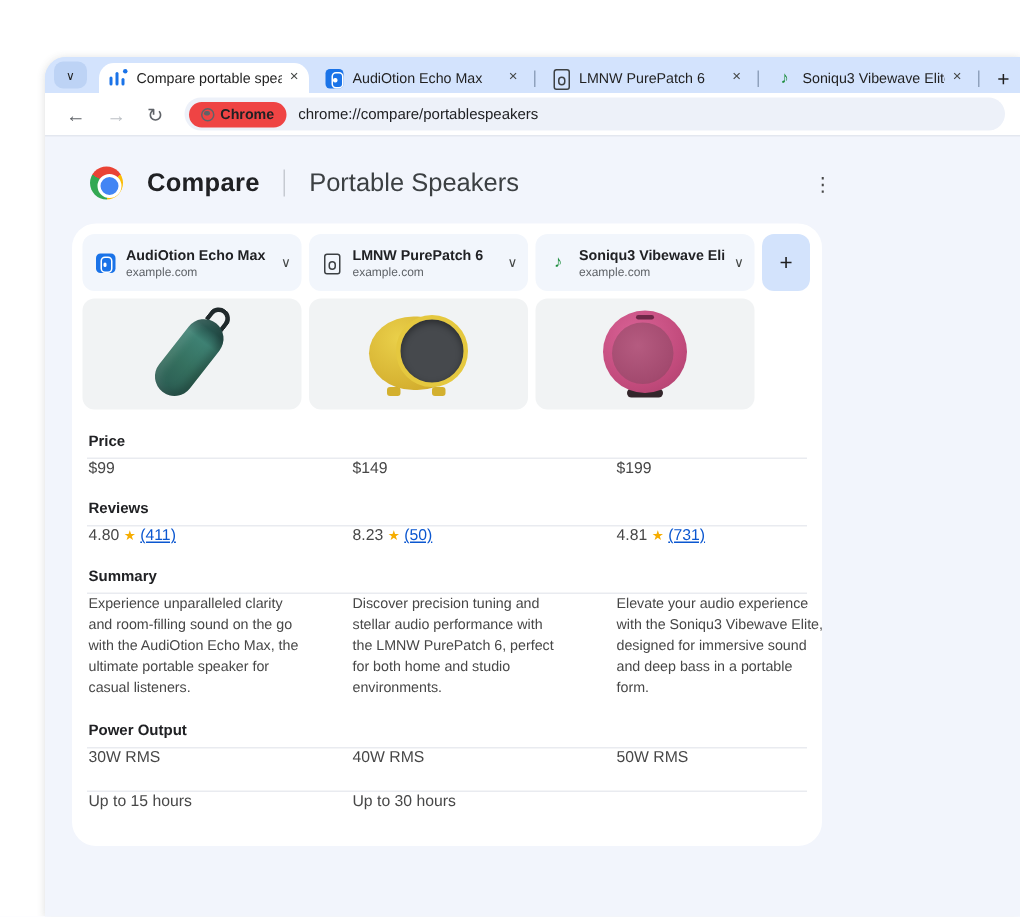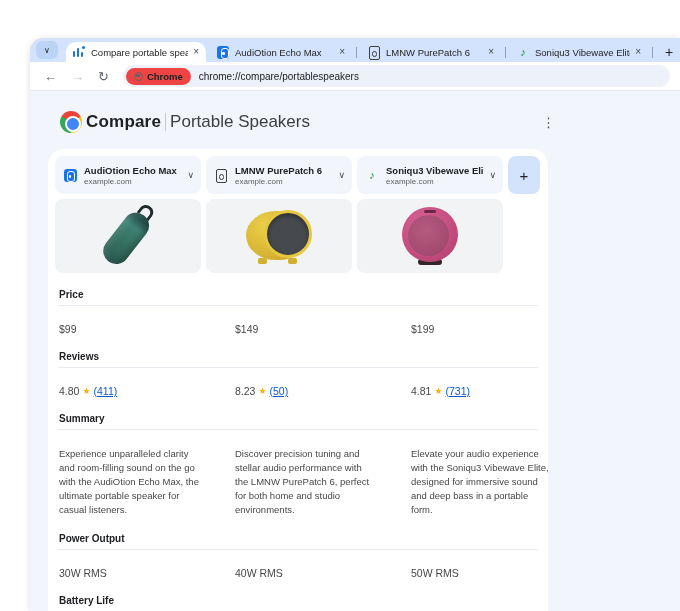--- a/index.html
+++ b/index.html
@@ -33,21 +33,21 @@
   .nav-ico.disabled { color:#BDC1C6; }
   .omnibox { flex:1; height:22px; background:#EDF1F9; border-radius:11px; display:flex; align-items:center; padding:0 10px 0 3px; min-width:0; }
   .chrome-chip { height:17px; background:#ef4444; border-radius:9px; display:flex; align-items:center; gap:4px; padding:0 8px; flex:none; }
   .chip-glyph { width:9px; height:9px; border:1.3px solid #5F6368; border-radius:50%; position:relative; }
   .chip-glyph::after { content:""; position:absolute; left:1.4px; top:1.4px; width:3.5px; height:3.5px; background:#5F6368; border-radius:50%; }
   .chrome-chip span { font-size:9.5px; font-weight:bold; color:#202124; }
   .url { font-size:10px; color:#202124; margin-left:8px; white-space:nowrap; }
 
   
   .content { flex:1; background:#F2F5FC; border-top:1px solid #E3E7EF; position:relative; overflow:hidden; }
-  .page-header { display:flex; align-items:center; gap:4px; margin:20px 0 0 30px; }
+  .page-header { display:flex; align-items:center; gap:16px; margin:20px 0 0 30px; }
   .chrome-logo { width:22px; height:22px; border-radius:50%; flex:none; position:relative;
                  background:conic-gradient(from -60deg, #EA4335 0 120deg, #FBBC05 0 240deg, #34A853 0 360deg); }
   .chrome-logo::after { content:""; position:absolute; left:5px; top:5px; width:12px; height:12px;
                         background:#4285F4; border:2.2px solid #fff; border-radius:50%; }
   .brand { font-size:17px; font-weight:bold; color:#202124; letter-spacing:.2px; }
   .title-sep { width:1px; height:18px; background:#C6CAD1; }
   .page-title { font-size:17px; color:#3C4043; }
   .kebab { position:absolute; left:508px; top:22px; font-size:13px; color:#474747; padding:2px 4px; }
 
   
@@ -90,21 +90,21 @@
        background:radial-gradient(circle at 38% 32%, #DA6397, #C24B7C 62%, #A93E6A); }
   .spk3 .grille { position:absolute; left:7px; top:8px; width:41px; height:41px; border-radius:50%;
        background:radial-gradient(circle at 42% 38%, #B55B80, #A34A6F 70%, #94405F); }
   .spk3 .notch { position:absolute; left:23px; top:3px; width:12px; height:3px; background:#6E2747; border-radius:2px; }
 
   
   .rows { padding:0 3px; }
   .sect { margin-top:16px; }
   .sect-label { font-size:10px; font-weight:bold; color:#202124; padding-left:1px; }
   .sect-line { height:1px; background:#E9EBF0; margin-top:5px; }
-  .sect-grid { display:grid; grid-template-columns:146px 146px 146px; column-gap:5px; margin-top:17px; padding-left:1px;gap:30px; }
+  .sect-grid { display:grid; grid-template-columns:146px 146px 146px; column-gap:5px; margin-top:0; padding-left:1px;gap:30px; }
   .cell { font-size:10.5px; color:#474747; }
   .cell.summary { font-size:9.5px; line-height:14px; color:#474747; padding-right:6px; }
   .rev { display:flex; align-items:center; gap:3px; }
   .star { color:#F6AD01; font-size:9px; }
   .rev-link { color:#0B57D0; text-decoration:underline; cursor:pointer; }
 
   
   .fav-blue { width:13px; height:13px; border-radius:3px; background:#1A73E8; position:relative; }
   .fav-blue::before { content:""; position:absolute; left:3.5px; top:2px; width:6px; height:9px;
         border:1px solid #fff; border-radius:3px; }
@@ -314,21 +314,20 @@
             <div class="sect-label">Power Output</div>
             <div class="sect-line"></div>
             <div class="sect-grid">
               <div class="cell">30W RMS</div>
               <div class="cell">40W RMS</div>
               <div class="cell">50W RMS</div>
             </div>
           </div>
 
           <div class="sect">
-            <div class="sect-label">Battery Life</div>
             <div class="sect-line"></div>
             <div class="sect-grid">
               <div class="cell">Up to 15 hours</div>
               <div class="cell">Up to 30 hours</div>
             </div>
           </div>
 
         </div>
       </div>
     </div>

